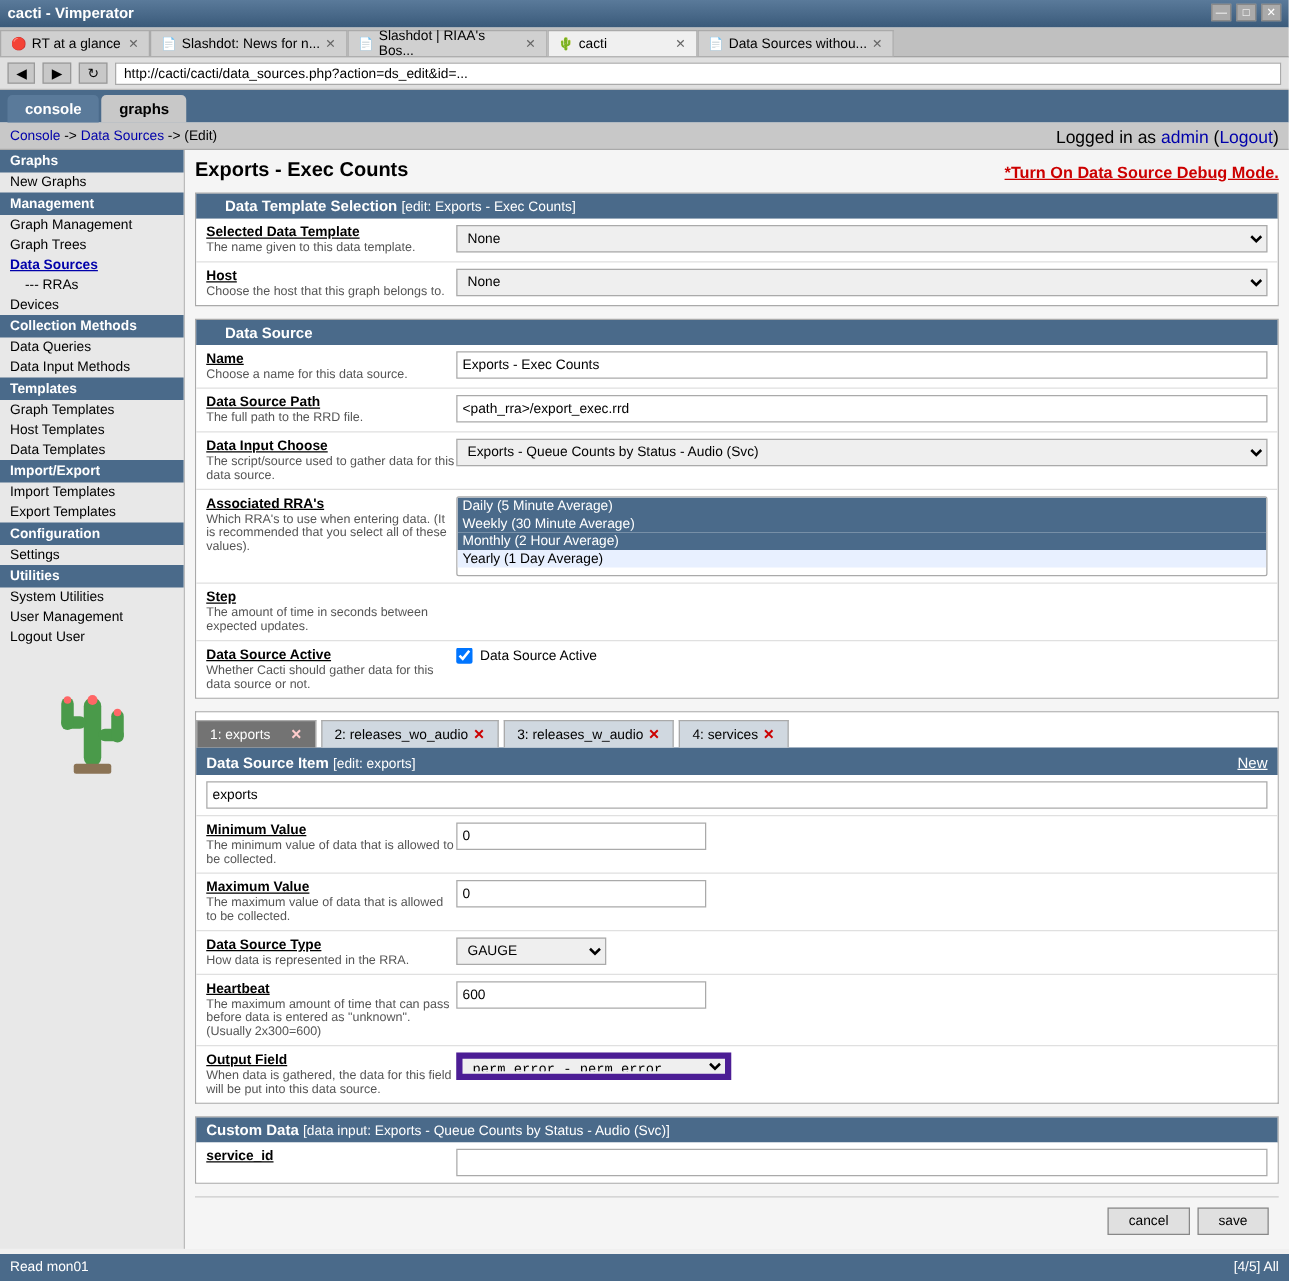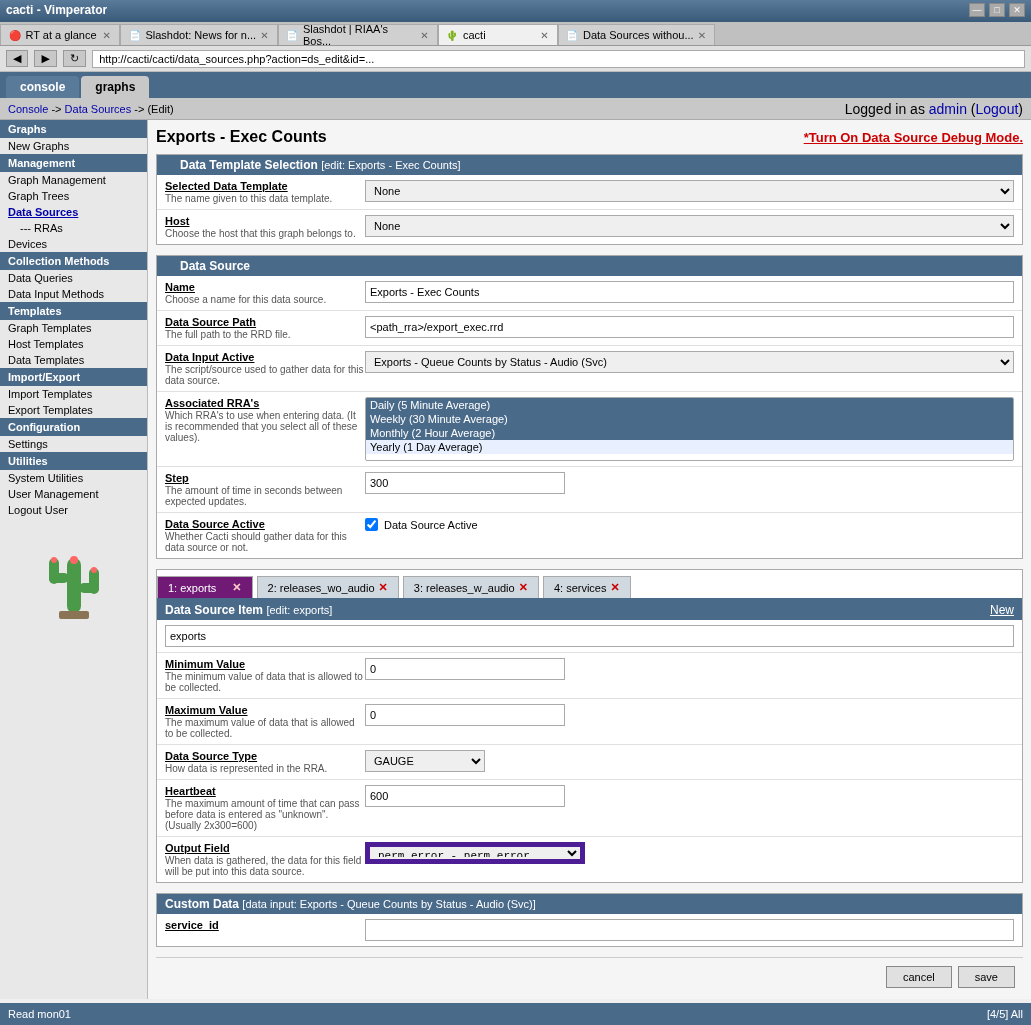--- a/index.html
+++ b/index.html
@@ -197,21 +197,21 @@
     }
     .item-tab {
       padding: 4px 10px;
       font-size: 11px;
       cursor: pointer;
       background: #d0d8e0;
       border: 1px solid #aaa;
       border-bottom: none;
       display: flex; align-items: center; gap: 4px;
     }
-    .item-tab.active { background: #701a75; color: #fff; gap: 16px; }
+    .item-tab.active { background: #737373; color: #fff; gap: 16px; }
     .item-tab .tab-x { color: #c00; font-weight: bold; font-size: 11px; }
     .item-tab.active .tab-x { color: #fcc; }
 
     .item-section-header {
       background: #4a6a8a;
       color: #fff;
       font-weight: bold;
       padding: 3px 8px;
       font-size: 12px;
       display: flex;
@@ -445,21 +445,21 @@
             <div class="form-label">Data Source Path</div>
             <div class="form-desc">The full path to the RRD file.</div>
           </div>
           <div class="form-control-col">
             <input type="text" class="form-input" value="&lt;path_rra&gt;/export_exec.rrd" style="">
           </div>
         </div>
 
         <div class="form-row">
           <div class="form-label-col">
-            <div class="form-label">Data Input Active</div>
+            <div class="form-label">Data Input Choose</div>
             <div class="form-desc">The script/source used to gather data for this data source.</div>
           </div>
           <div class="form-control-col">
             <select class="form-select">
               <option>Exports - Queue Counts by Status - Audio (Svc)</option>
             </select>
           </div>
         </div>
 
         <div class="form-row" style="align-items:flex-start;">
@@ -474,23 +474,20 @@
               <option selected="" style="background:#4a6a8a;color:#fff;">Monthly (2 Hour Average)</option>
               <option>Yearly (1 Day Average)</option>
             </select>
           </div>
         </div>
 
         <div class="form-row">
           <div class="form-label-col">
             <div class="form-label">Step</div>
             <div class="form-desc">The amount of time in seconds between expected updates.</div>
-          </div>
-          <div class="form-control-col">
-            <input type="text" class="form-input" style="width: 200px;" value="300">
           </div>
         </div>
 
         <div class="form-row">
           <div class="form-label-col">
             <div class="form-label">Data Source Active</div>
             <div class="form-desc">Whether Cacti should gather data for this data source or not.</div>
           </div>
           <div class="form-control-col">
             <div class="checkbox-row">

